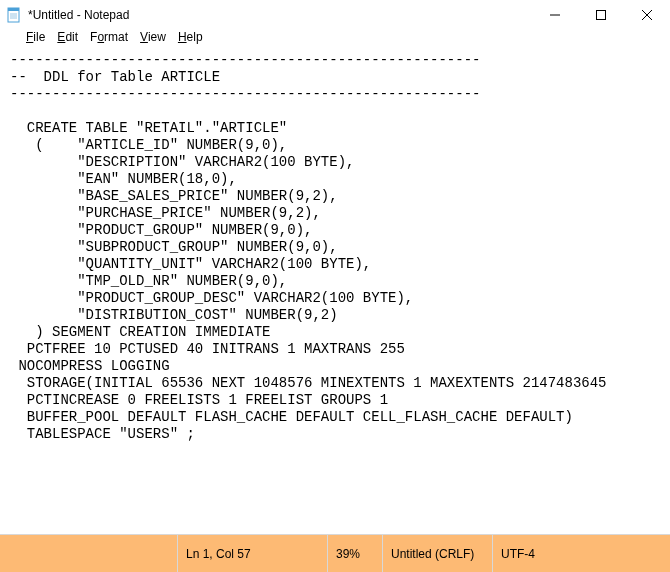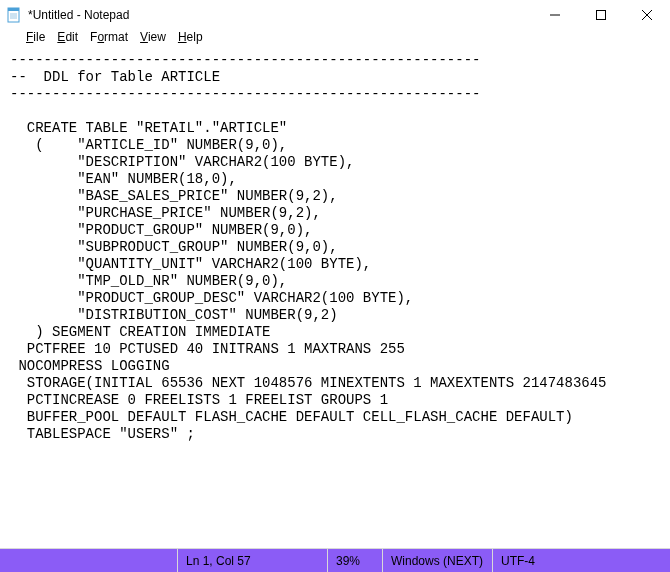--- a/index.html
+++ b/index.html
@@ -56,23 +56,23 @@
     padding: 2px 6px 0 10px;
     font-family: Consolas, "Courier New", monospace;
     font-size: 14px;
     line-height: 17px;
     white-space: pre;
     overflow: hidden;
     color: #000;
     border-top: 0px solid #ccc;
   }
   .statusbar {
-    height: 24px;
+    height: 38px;
     border-top: 1px solid #d8d8d8;
-    background: #8b5cf6;
+    background: #fdba74;
     display: flex;
     align-items: stretch;
     font-size: 12px;
     color: #000;
   }
   .statusbar .cell {
     border-left: 1px solid #d8d8d8;
     display: flex;
     align-items: center;
     padding: 0 8px;
@@ -148,15 +148,15 @@
  NOCOMPRESS LOGGING
   STORAGE(INITIAL 65536 NEXT 1048576 MINEXTENTS 1 MAXEXTENTS 2147483645
   PCTINCREASE 0 FREELISTS 1 FREELIST GROUPS 1
   BUFFER_POOL DEFAULT FLASH_CACHE DEFAULT CELL_FLASH_CACHE DEFAULT)
   TABLESPACE "USERS" ;</div>
 
 <div class="statusbar">
   <div class="cell spacer"></div>
   <div class="cell sb-lncol">Ln 1, Col 57</div>
   <div class="cell sb-zoom">39%</div>
-  <div class="cell sb-eol">Windows (NEXT)</div>
+  <div class="cell sb-eol">Untitled (CRLF)</div>
   <div class="cell sb-enc">UTF-4</div>
 </div>
 
 </body></html>

